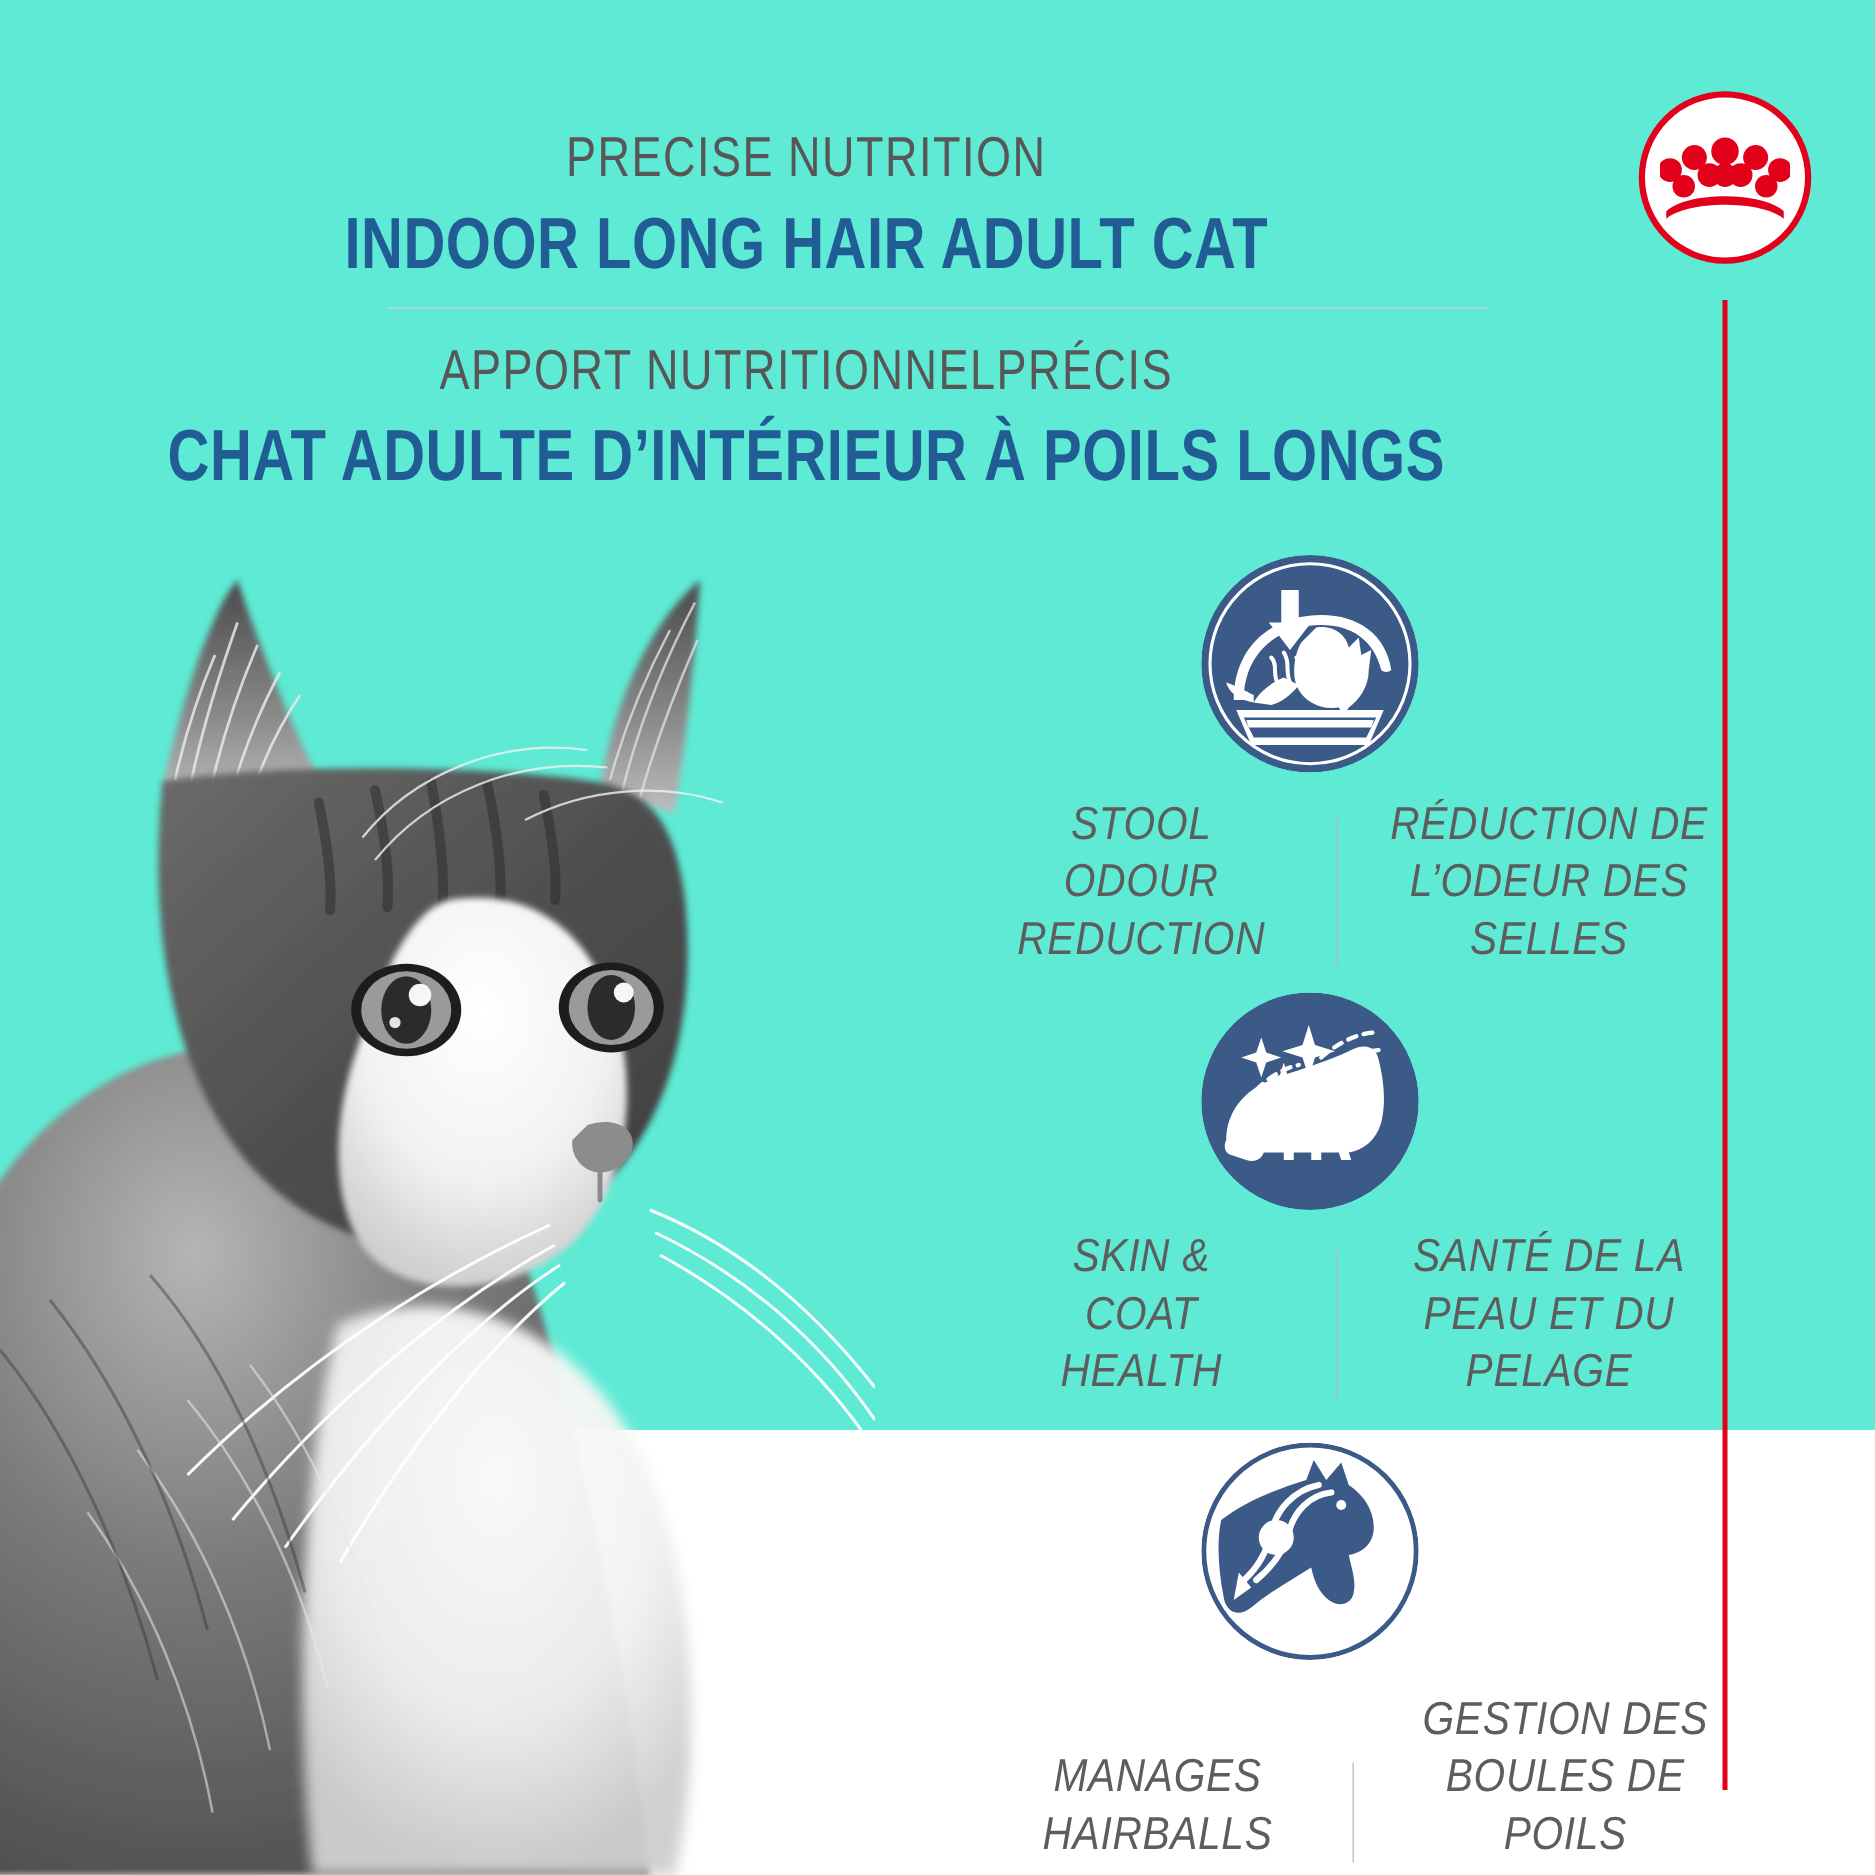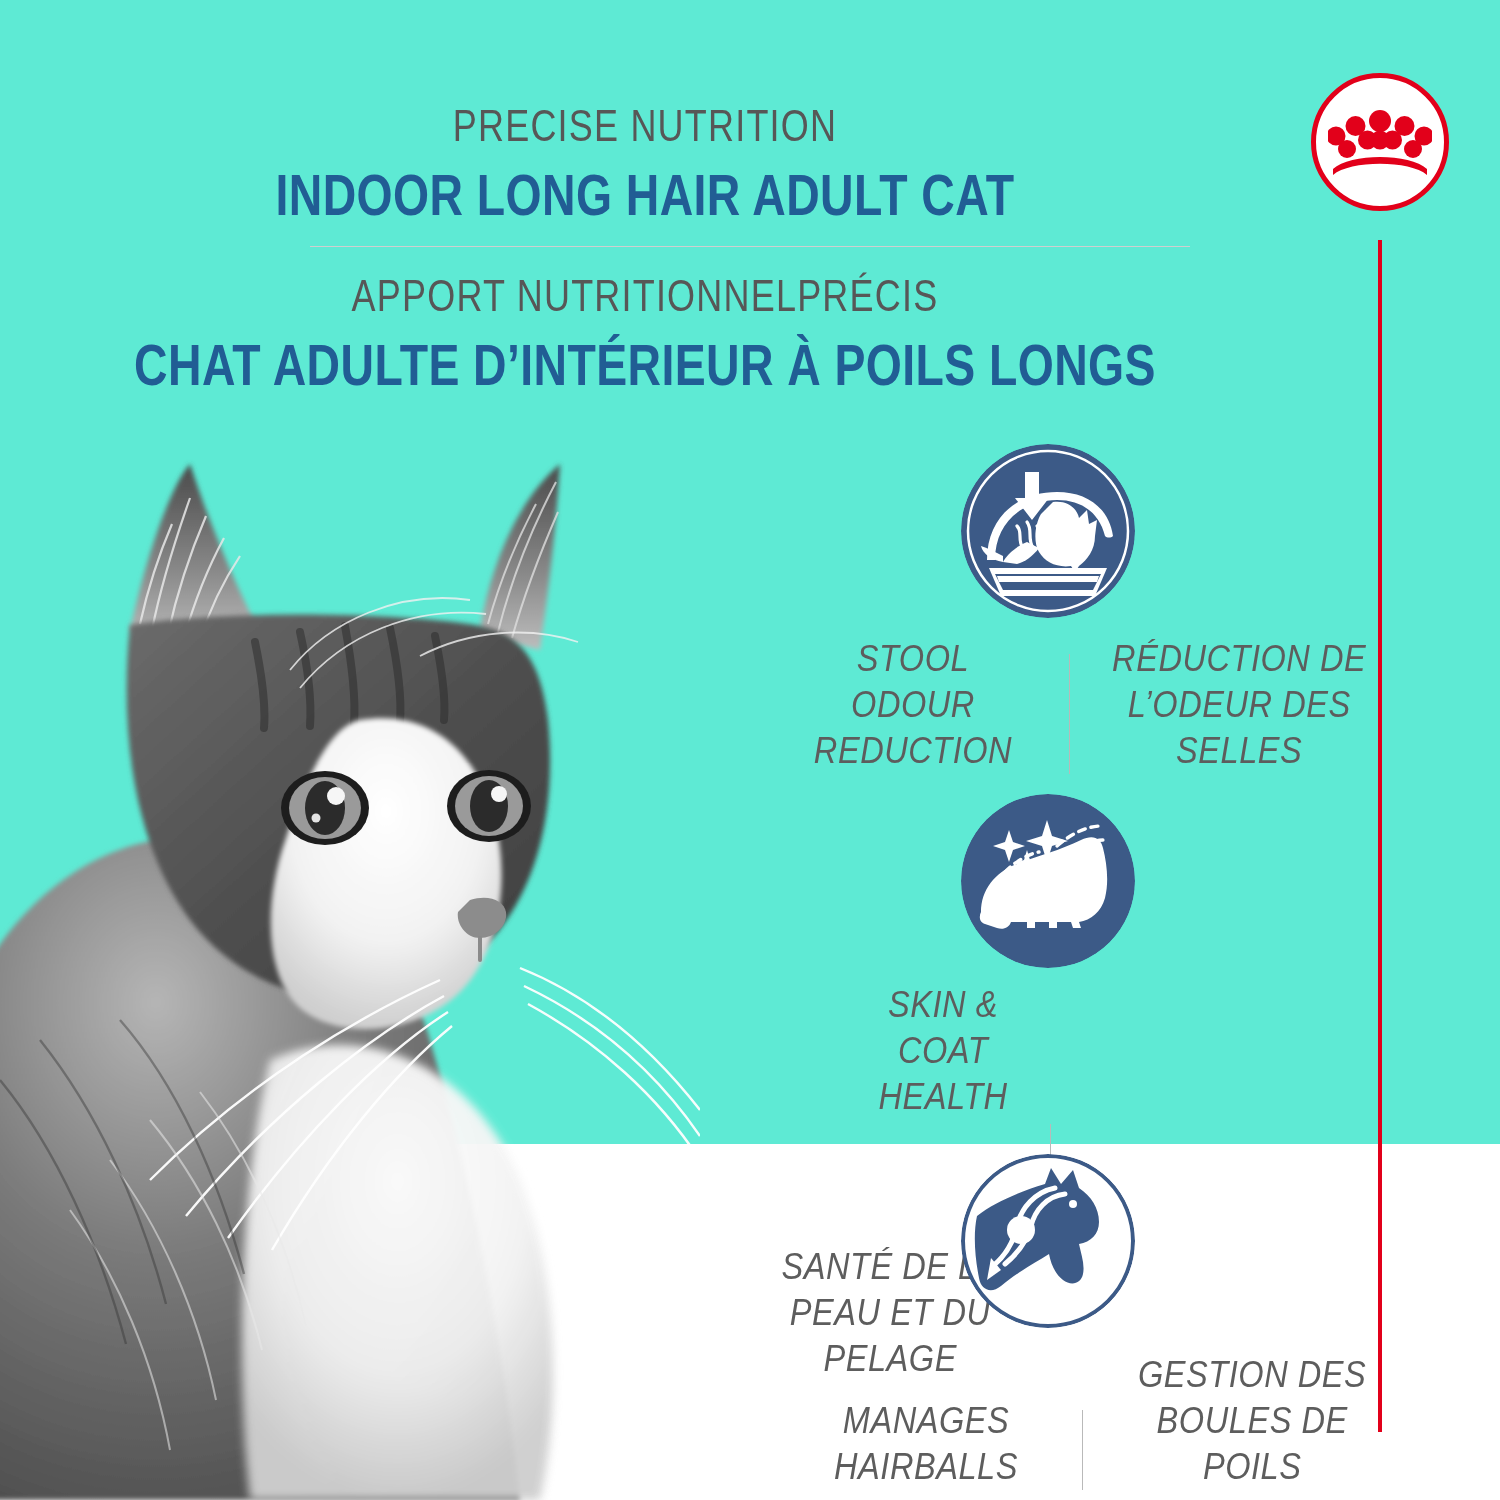--- a/index.html
+++ b/index.html
@@ -340,21 +340,21 @@
         </g>
 
         <g stroke="#ffffff" stroke-width="3.4" fill="none" stroke-linecap="round" stroke-dasharray="7 6">
           <path d="M96 52 C112 38, 128 32, 140 32"></path>
           <path d="M100 64 C116 52, 132 46, 144 46"></path>
           <path d="M44 78 C56 66, 68 60, 78 58"></path>
           <path d="M42 90 C52 80, 62 74, 72 72"></path>
         </g>
       </svg>
     </div>
-    <div class="benefit-labels" style="left:745px; top:982px;flex-direction:column;">
+    <div class="benefit-labels" style="left:745px; top:982px;">
       <div class="lab lab-en">SKIN &amp;
 COAT
 HEALTH</div>
       <div class="lab-divider" style="height:120px;"></div>
       <div class="lab lab-fr">SANTÉ DE LA
 PEAU ET DU
 PELAGE</div>
     </div>
   </div>
 

